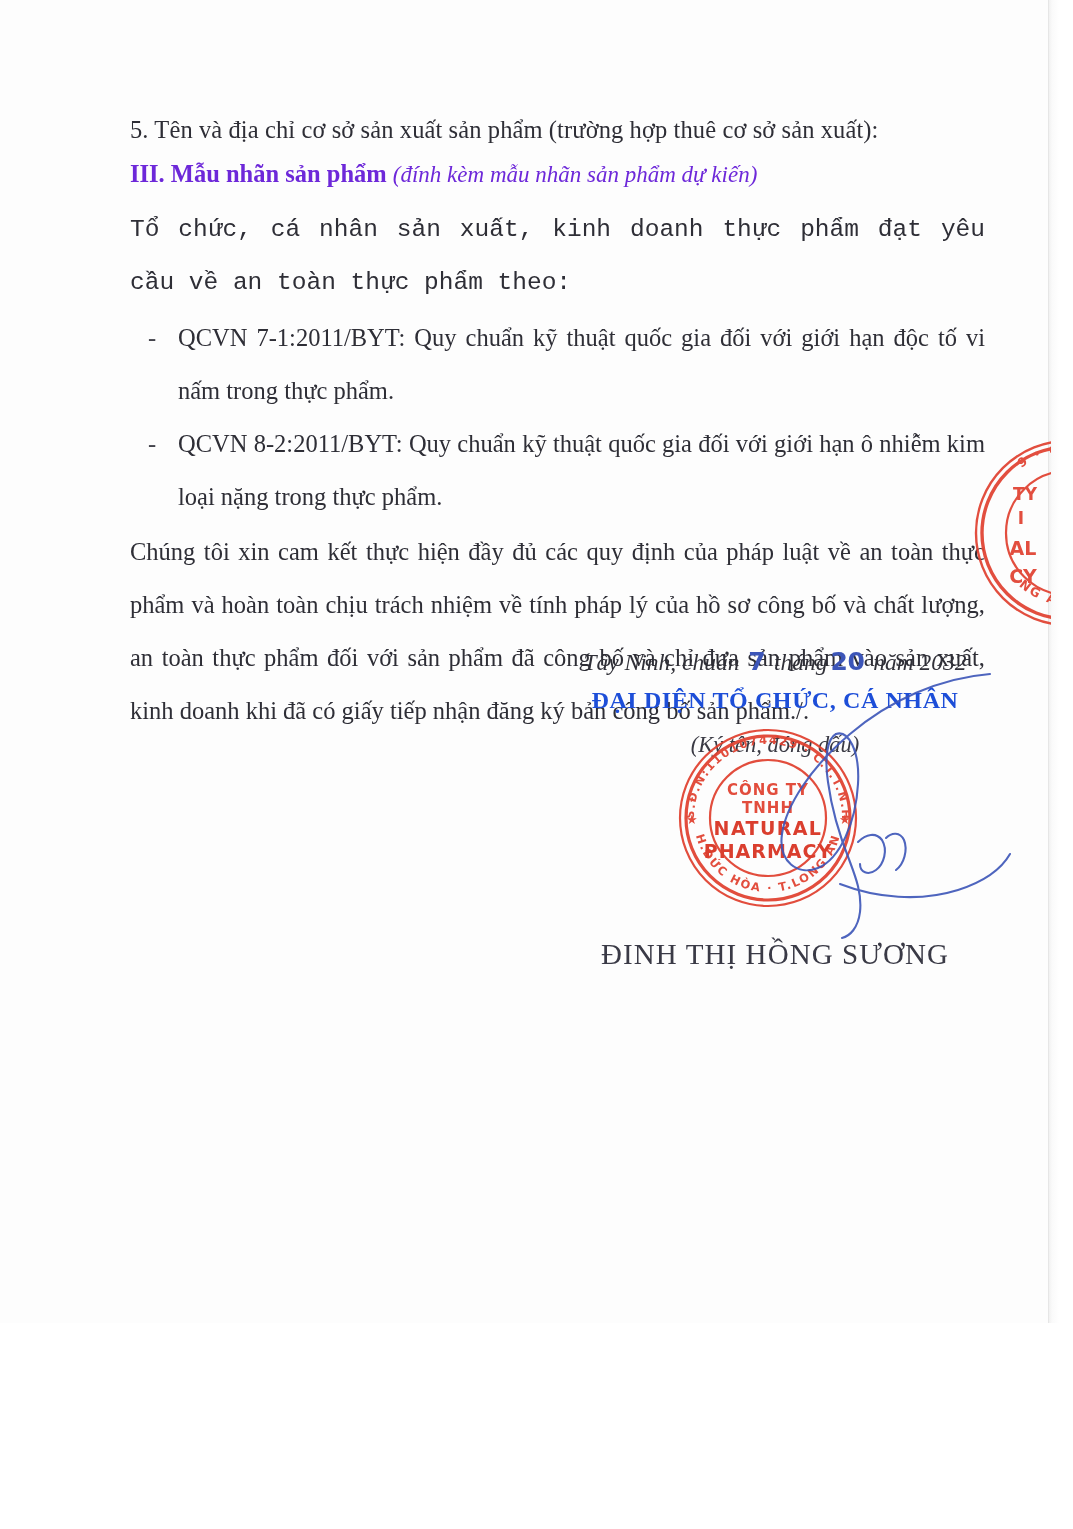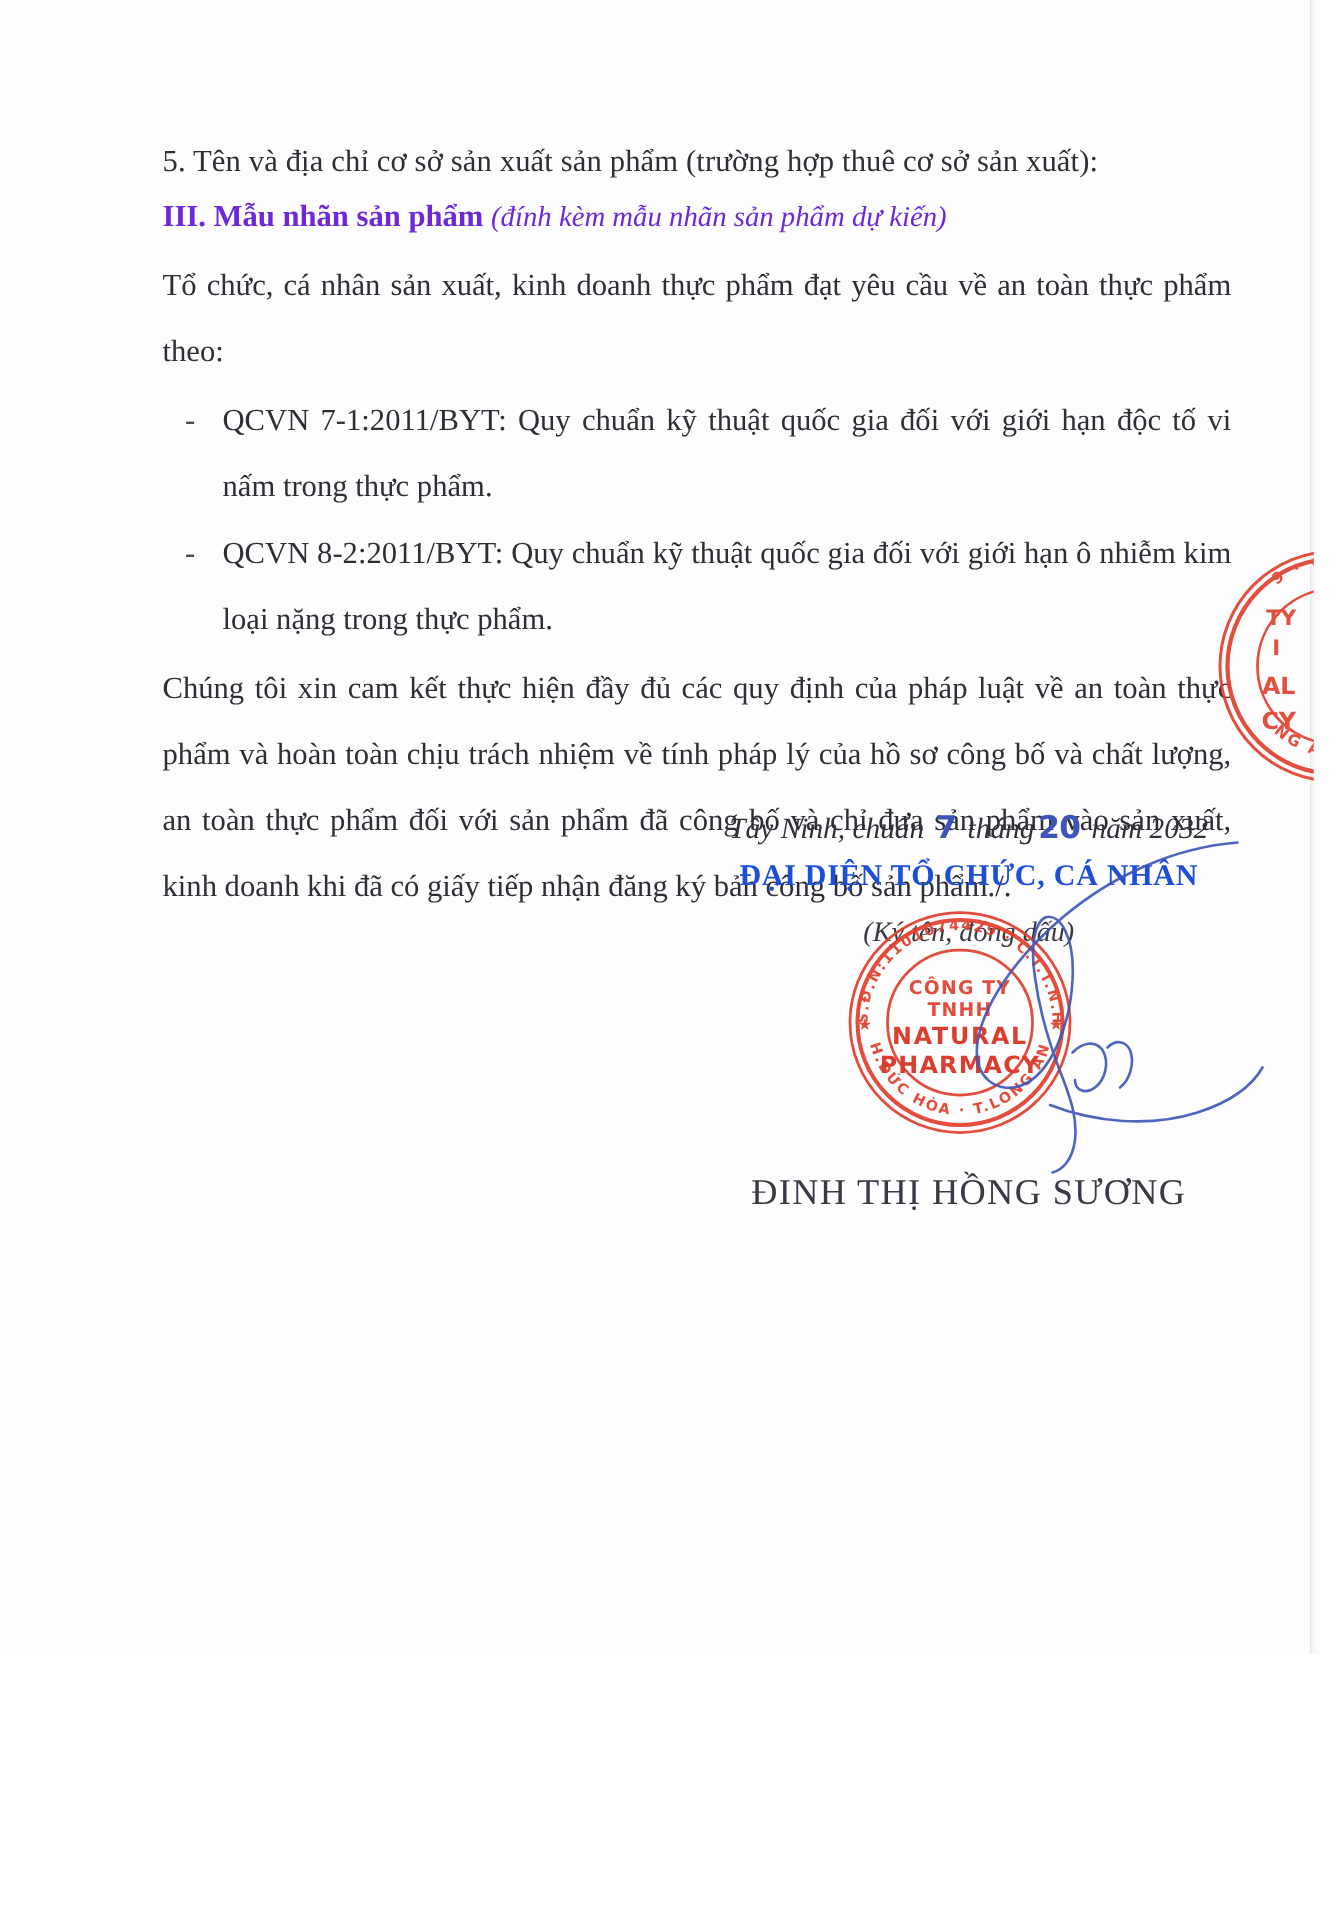--- a/index.html
+++ b/index.html
@@ -55,20 +55,21 @@
   }
   .para {
     font-size: 24.5px;
     line-height: 53px;
     color: #2e2e36;
     text-align: justify;
     text-justify: inter-word;
   }
   .para-block {
     margin-top: 6px;
+    font-family: Liberation Mono, monospace;
   }
   .bullets {
     margin-top: 2px;
   }
   .bullet {
     position: relative;
     padding-left: 48px;
     font-size: 24.5px;
     line-height: 53px;
     text-align: justify;

